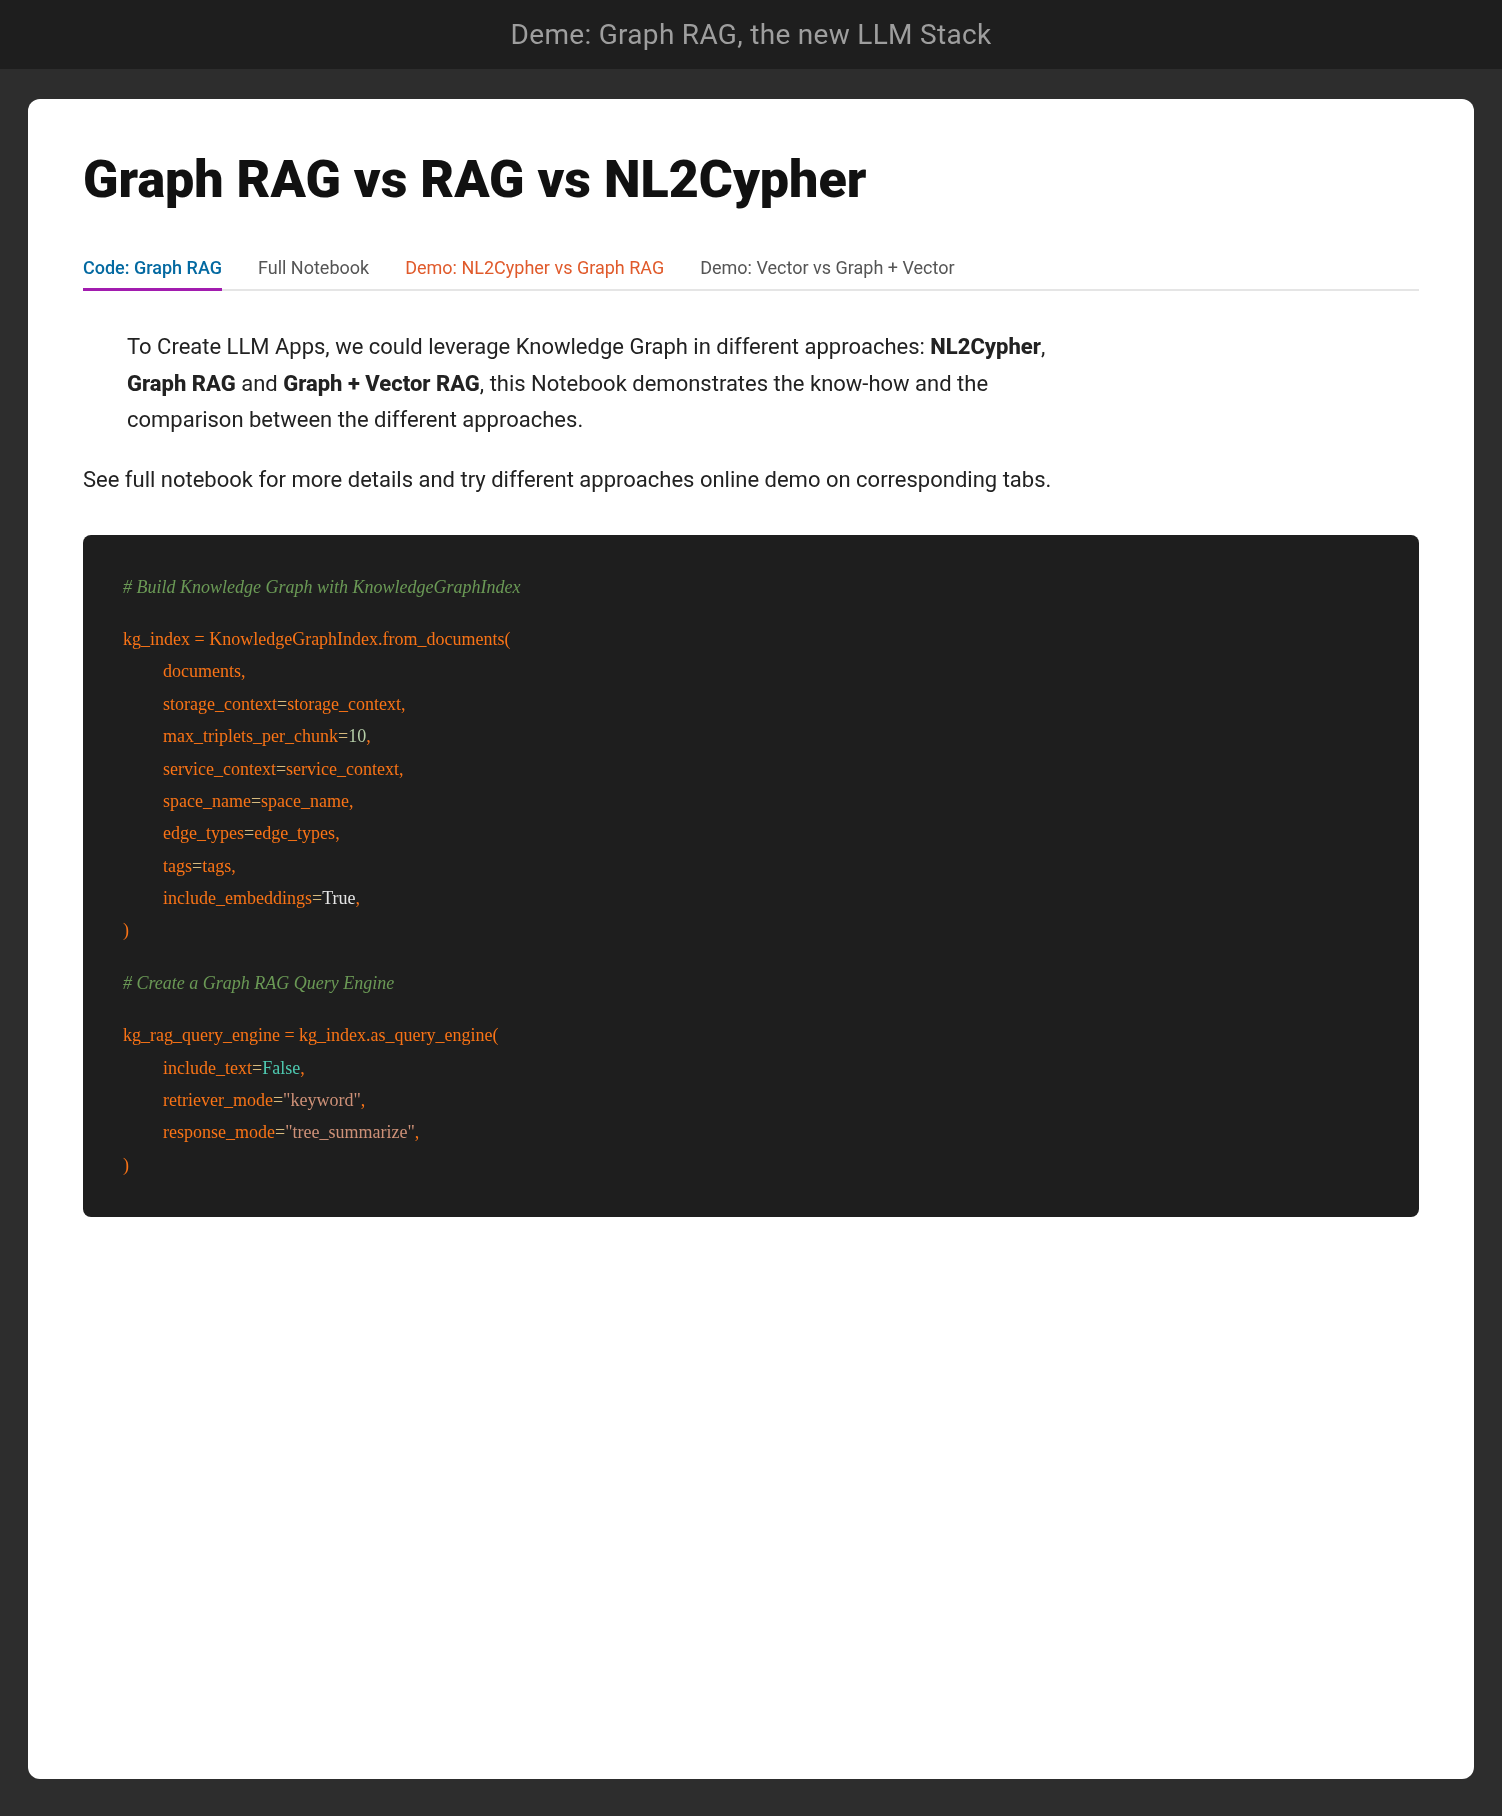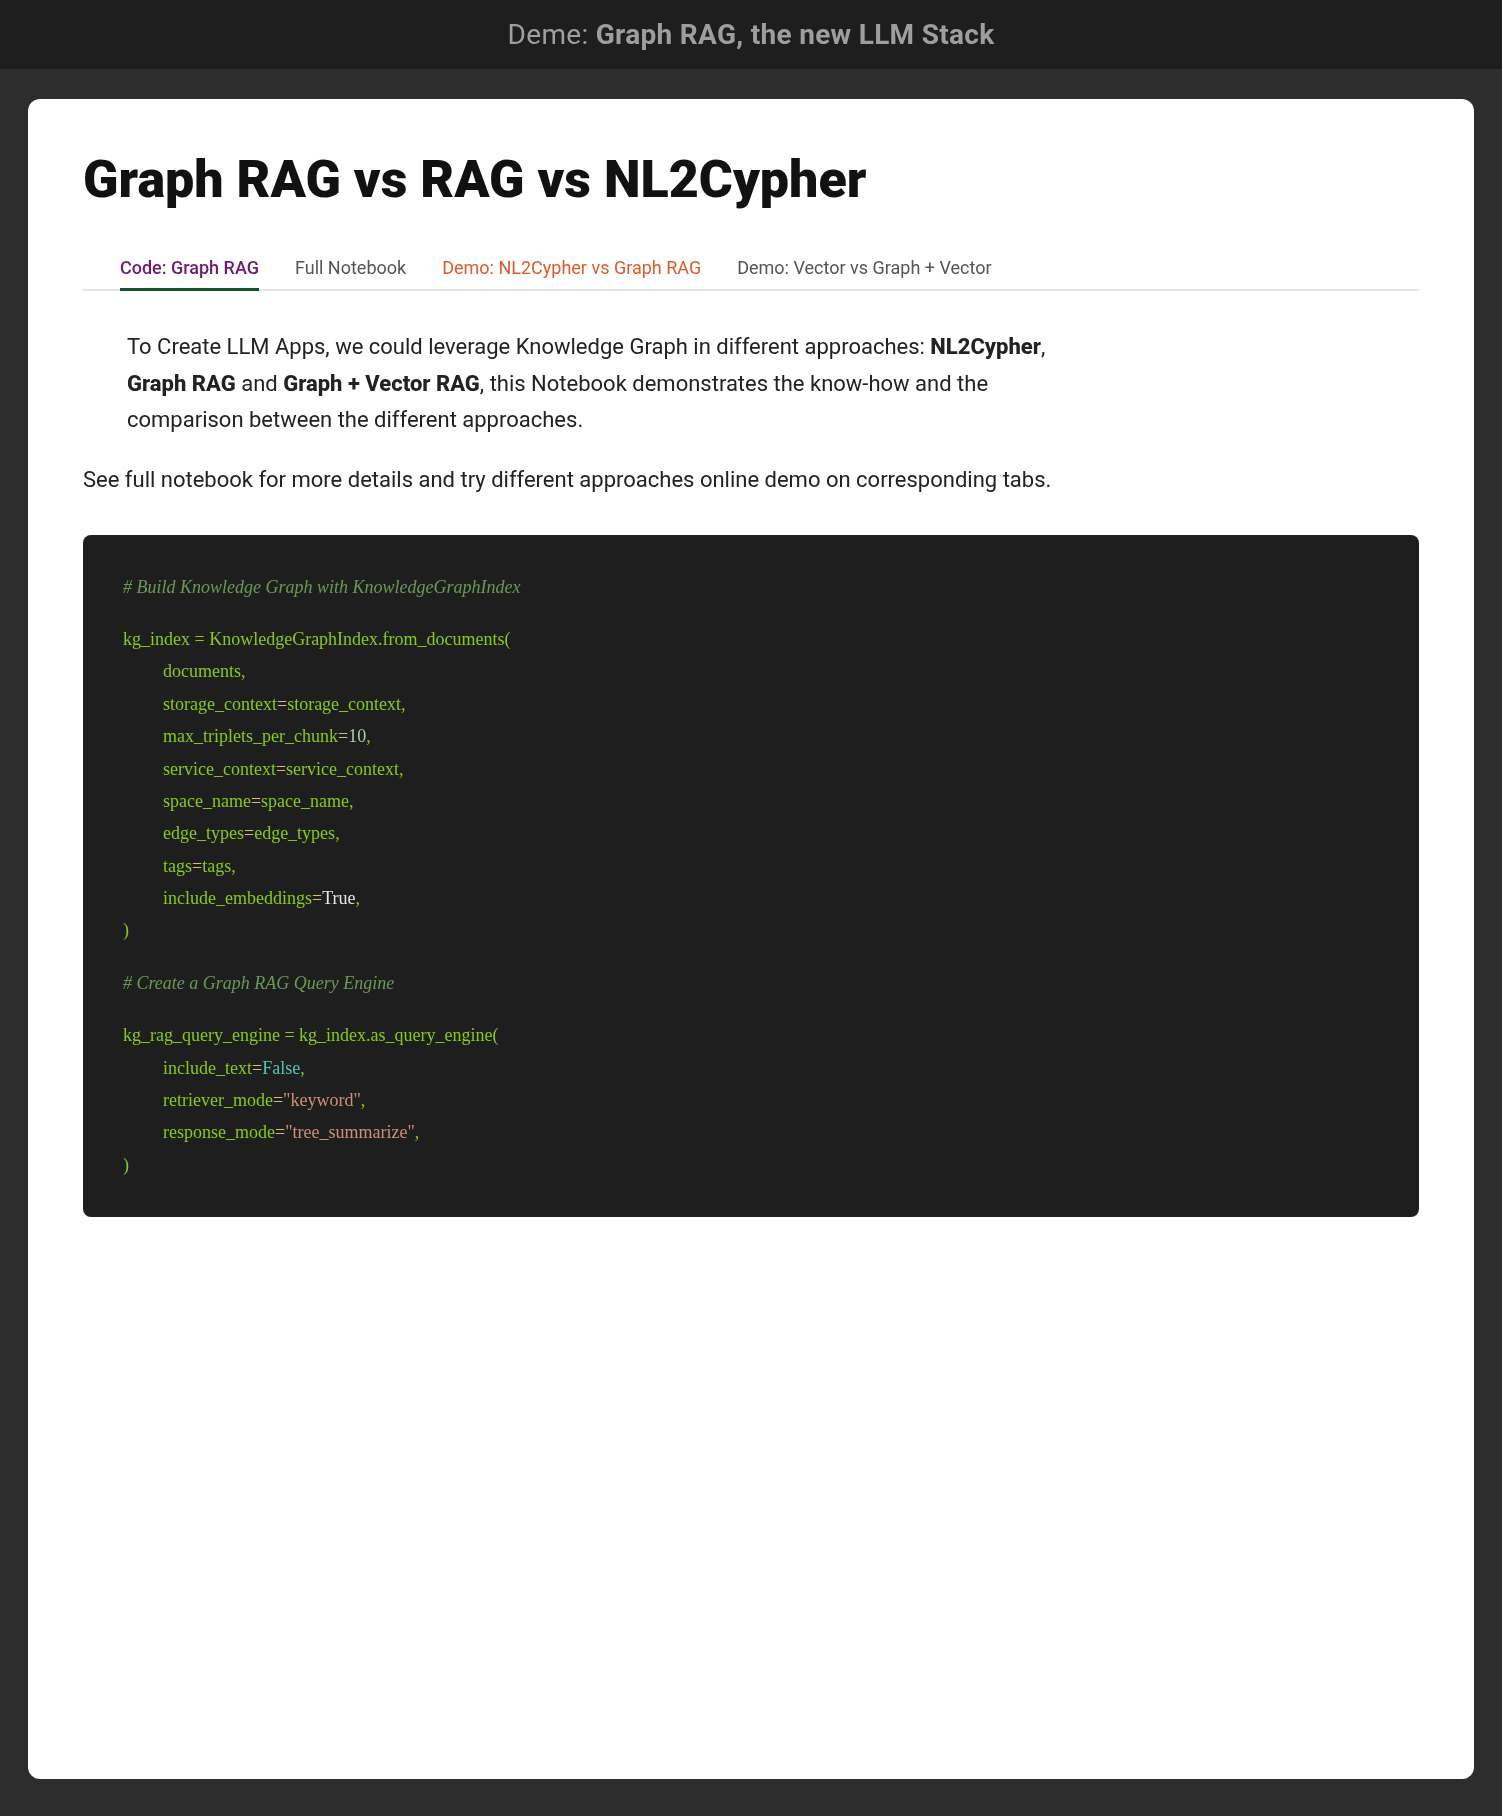--- a/index.html
+++ b/index.html
@@ -20,21 +20,21 @@
       padding: 18px 0;
       text-align: center;
       color: #9e9e9e;
       font-size: 28px;
       font-weight: 400;
       letter-spacing: 0.3px;
     }
 
     .top-bar strong {
       color: #9e9e9e;
-      font-weight: 700;
+      font-weight: 400;
     }
 
     .main-container {
       background-color: #ffffff;
       border-radius: 12px;
       margin: 30px 28px;
       padding: 50px 55px 60px 55px;
       min-height: 1680px;
     }
 
@@ -59,24 +59,23 @@
       font-size: 18px;
       cursor: pointer;
       color: #555555;
       text-decoration: none;
       border-bottom: 3px solid transparent;
       margin-bottom: -2px;
       white-space: nowrap;
     }
 
     .tab.active {
-      color: #701a75;
-      border-bottom: 3px solid #14532d;
+      color: #0369a1;
+      border-bottom: 3px solid #a21caf;
       font-weight: 500;
-      margin-left: 37px;
     }
 
     .tab.demo-link {
       color: #e05a2b;
     }
 
     .description {
       font-size: 22px;
       line-height: 1.65;
       color: #222222;
@@ -106,21 +105,21 @@
       color: #d4d4d4;
       overflow-x: auto;
     }
 
     .code-comment {
       color: #6a9955;
       font-style: italic;
     }
 
     .code-default {
-      color: #84cc16;
+      color: #f97316;
     }
 
     .code-number {
       color: #b5cea8;
     }
 
     .code-bool-true {
       color: #e5e5e5;
     }
 

